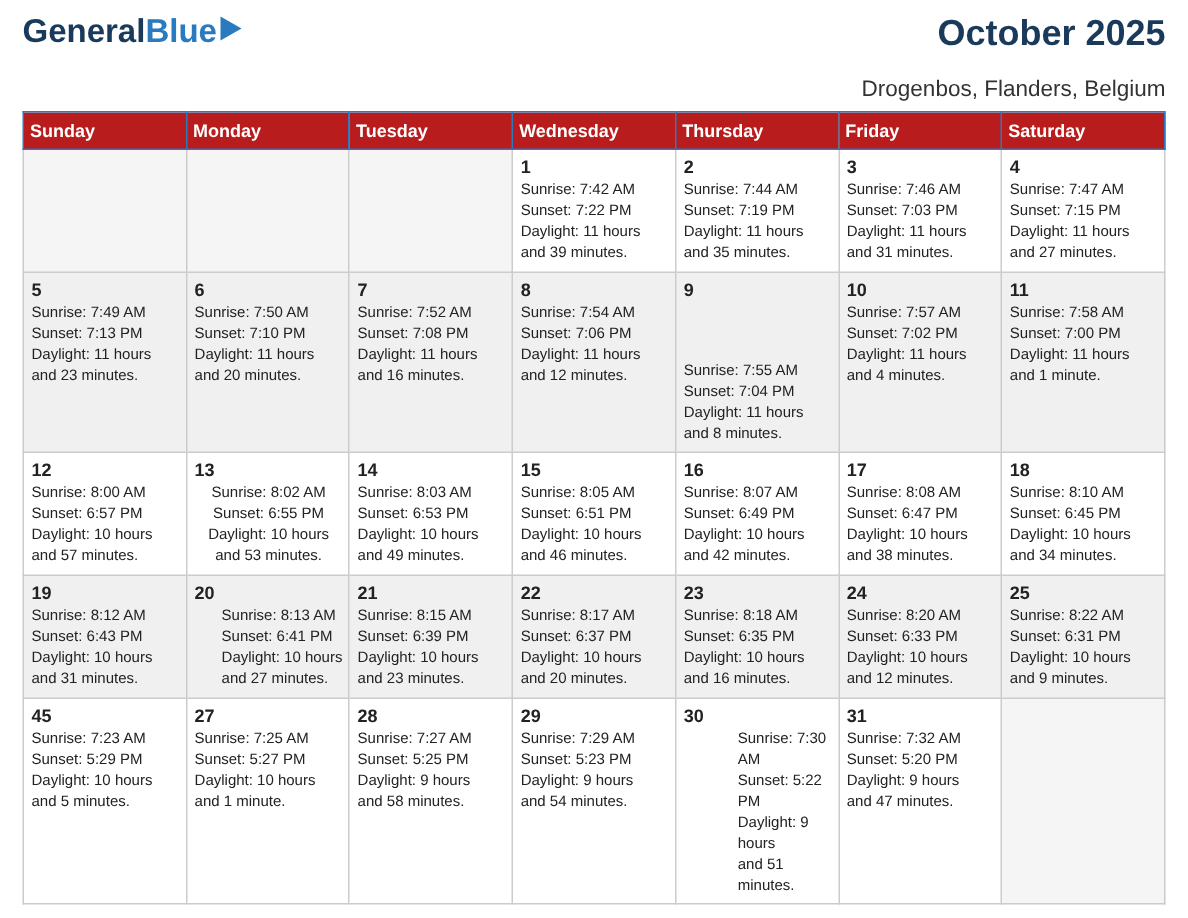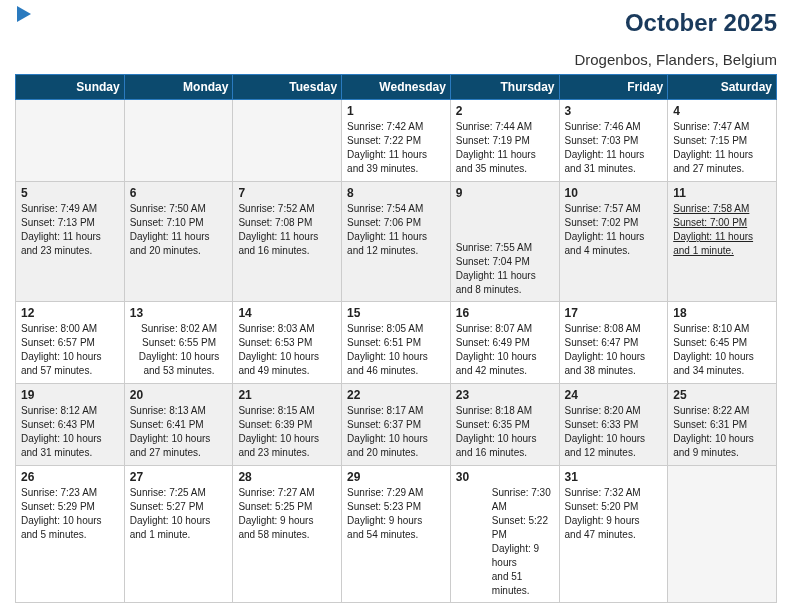--- a/index.html
+++ b/index.html
@@ -62,26 +62,26 @@
       font-size: 15px;
       color: #333;
       margin-top: 15px;
     }
     .calendar {
       width: 100%;
       border-collapse: collapse;
       table-layout: fixed;
     }
     .calendar th {
-      background: #0c4a6e;
+      background: #b91c1c;
       color: #fff;
       font-size: 12px;
       font-weight: bold;
       padding: 5px 4px;
-      text-align: right;
+      text-align: left;
       border: 1px solid #2a7abf;
     }
     .calendar td {
       border: 1px solid #ccc;
       vertical-align: top;
       padding: 4px 4px 4px 5px;
       font-size: 10px;
       color: #222;
       height: 82px;
       background: #fff;
@@ -104,20 +104,23 @@
       background: #f0f0f0;
     }
   </style>
 </head>
 <body>
 
 <div class="page">
   <div class="header">
     <div class="logo">
       <div class="logo-row">
+        <span class="logo-text">
+          <span>General</span><span class="blue">Blue</span>
+        </span>
         <span class="logo-arrow"></span>
       </div>
     </div>
     <div class="title-block">
       <div class="month-title">October 2025</div>
       <div class="location">Drogenbos, Flanders, Belgium</div>
     </div>
   </div>
 
   <table class="calendar">
@@ -204,21 +207,21 @@
           </td>
           <td>
             <div class="day-num">10</div>
             <div class="day-info" style="white-space: pre-line;">Sunrise: 7:57 AM
 Sunset: 7:02 PM
 Daylight: 11 hours
 and 4 minutes.</div>
           </td>
           <td>
             <div class="day-num">11</div>
-            <div class="day-info" style="white-space: pre-line; text-decoration: underline;">Sunrise: 7:58 AM
+            <div class="day-info" style="white-space: pre-line;">Sunrise: 7:58 AM
 Sunset: 7:00 PM
 Daylight: 11 hours
 and 1 minute.</div>
           </td>
         </tr>
         <tr>
           <td>
             <div class="day-num">12</div>
             <div class="day-info" style="white-space: pre-line;">Sunrise: 8:00 AM
 Sunset: 6:57 PM
@@ -271,21 +274,21 @@
         <tr class="row-shade">
           <td>
             <div class="day-num">19</div>
             <div class="day-info" style="white-space: pre-line;">Sunrise: 8:12 AM
 Sunset: 6:43 PM
 Daylight: 10 hours
 and 31 minutes.</div>
           </td>
           <td>
             <div class="day-num">20</div>
-            <div class="day-info" style="white-space: pre-line;">Sunrise: 8:13 AM
+            <div class="day-info" style="white-space: pre-line; margin-left: 18px;">Sunrise: 8:13 AM
 Sunset: 6:41 PM
 Daylight: 10 hours
 and 27 minutes.</div>
           </td>
           <td>
             <div class="day-num">21</div>
             <div class="day-info" style="white-space: pre-line;">Sunrise: 8:15 AM
 Sunset: 6:39 PM
 Daylight: 10 hours
 and 23 minutes.</div>
@@ -314,21 +317,21 @@
           <td>
             <div class="day-num">25</div>
             <div class="day-info" style="white-space: pre-line;">Sunrise: 8:22 AM
 Sunset: 6:31 PM
 Daylight: 10 hours
 and 9 minutes.</div>
           </td>
         </tr>
         <tr>
           <td>
-            <div class="day-num">26</div>
+            <div class="day-num">45</div>
             <div class="day-info" style="white-space: pre-line;">Sunrise: 7:23 AM
 Sunset: 5:29 PM
 Daylight: 10 hours
 and 5 minutes.</div>
           </td>
           <td>
             <div class="day-num">27</div>
             <div class="day-info" style="white-space: pre-line;">Sunrise: 7:25 AM
 Sunset: 5:27 PM
 Daylight: 10 hours

